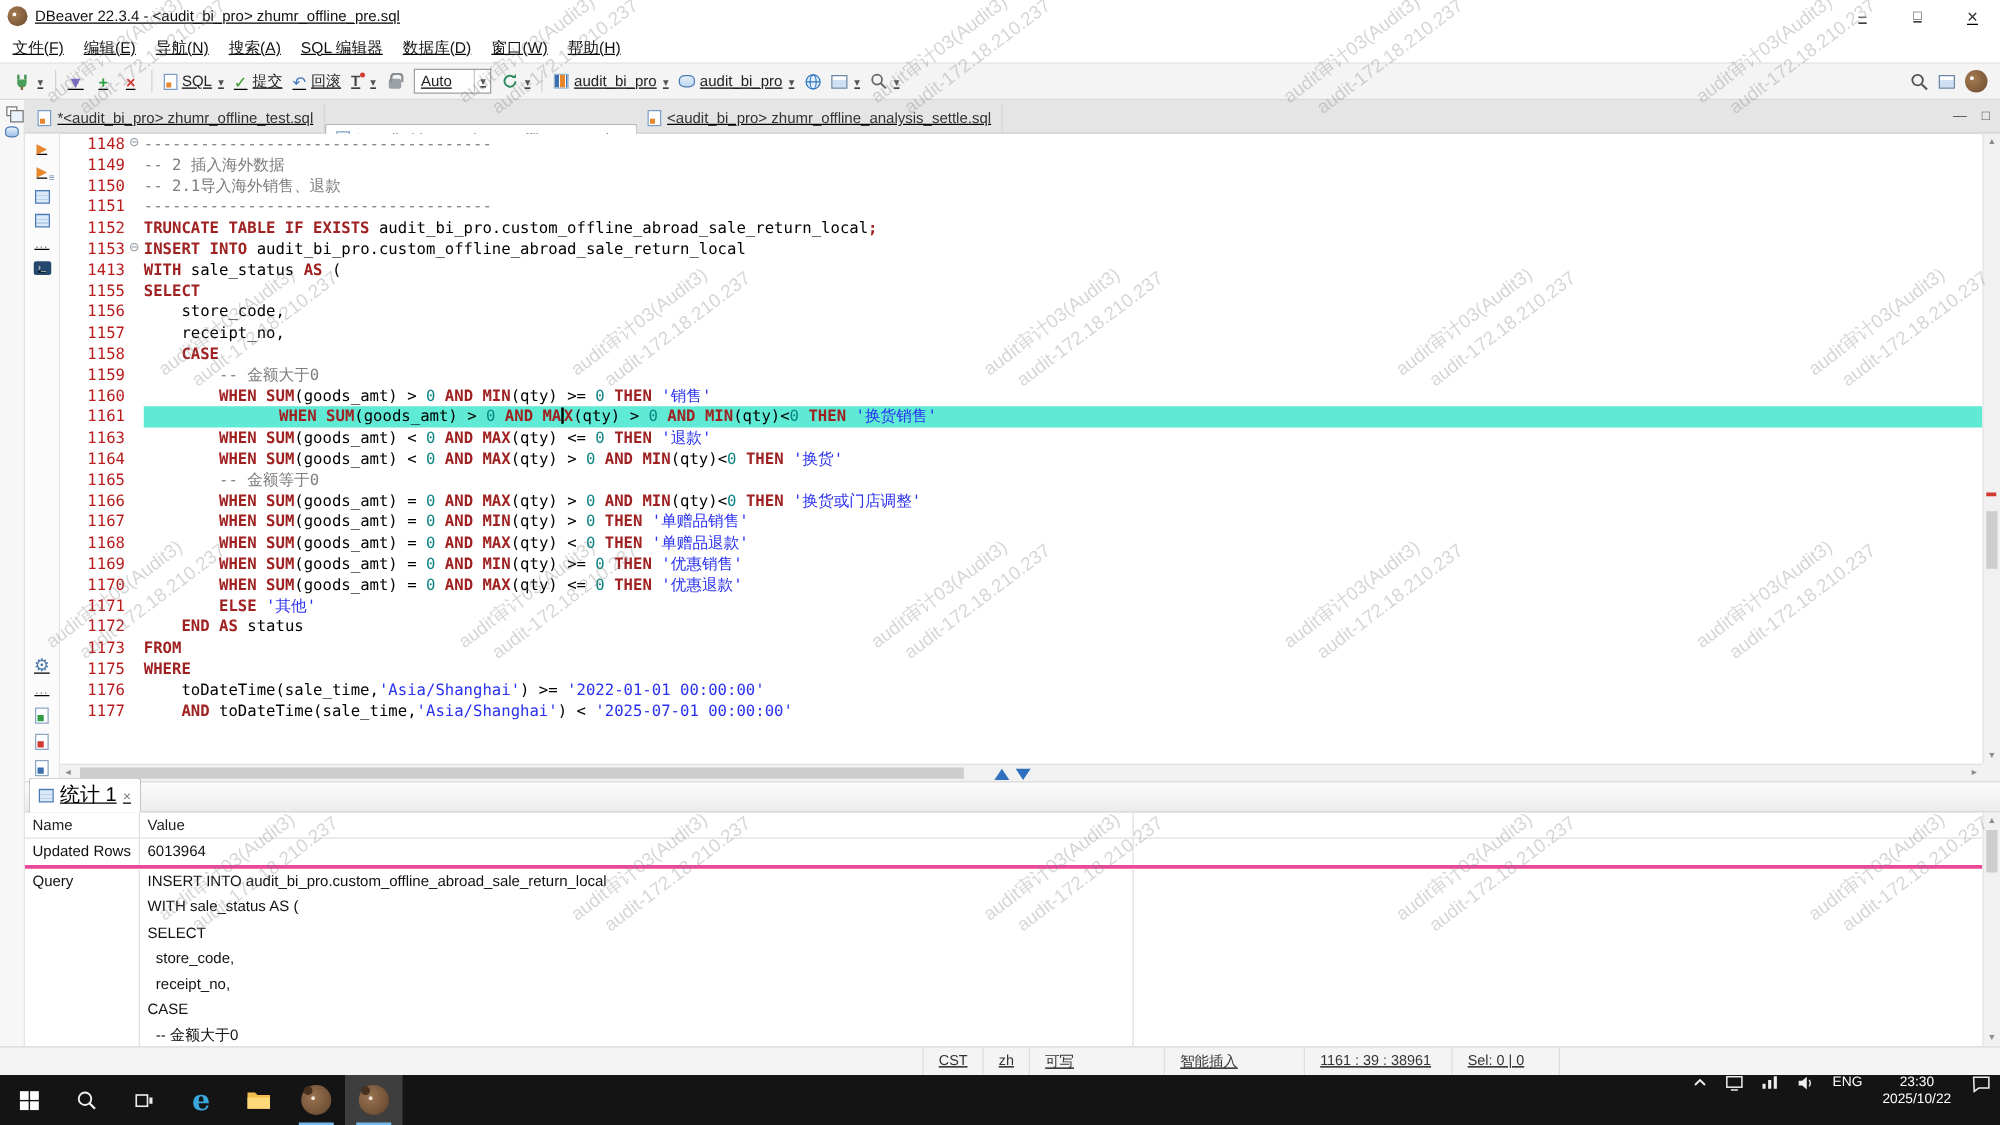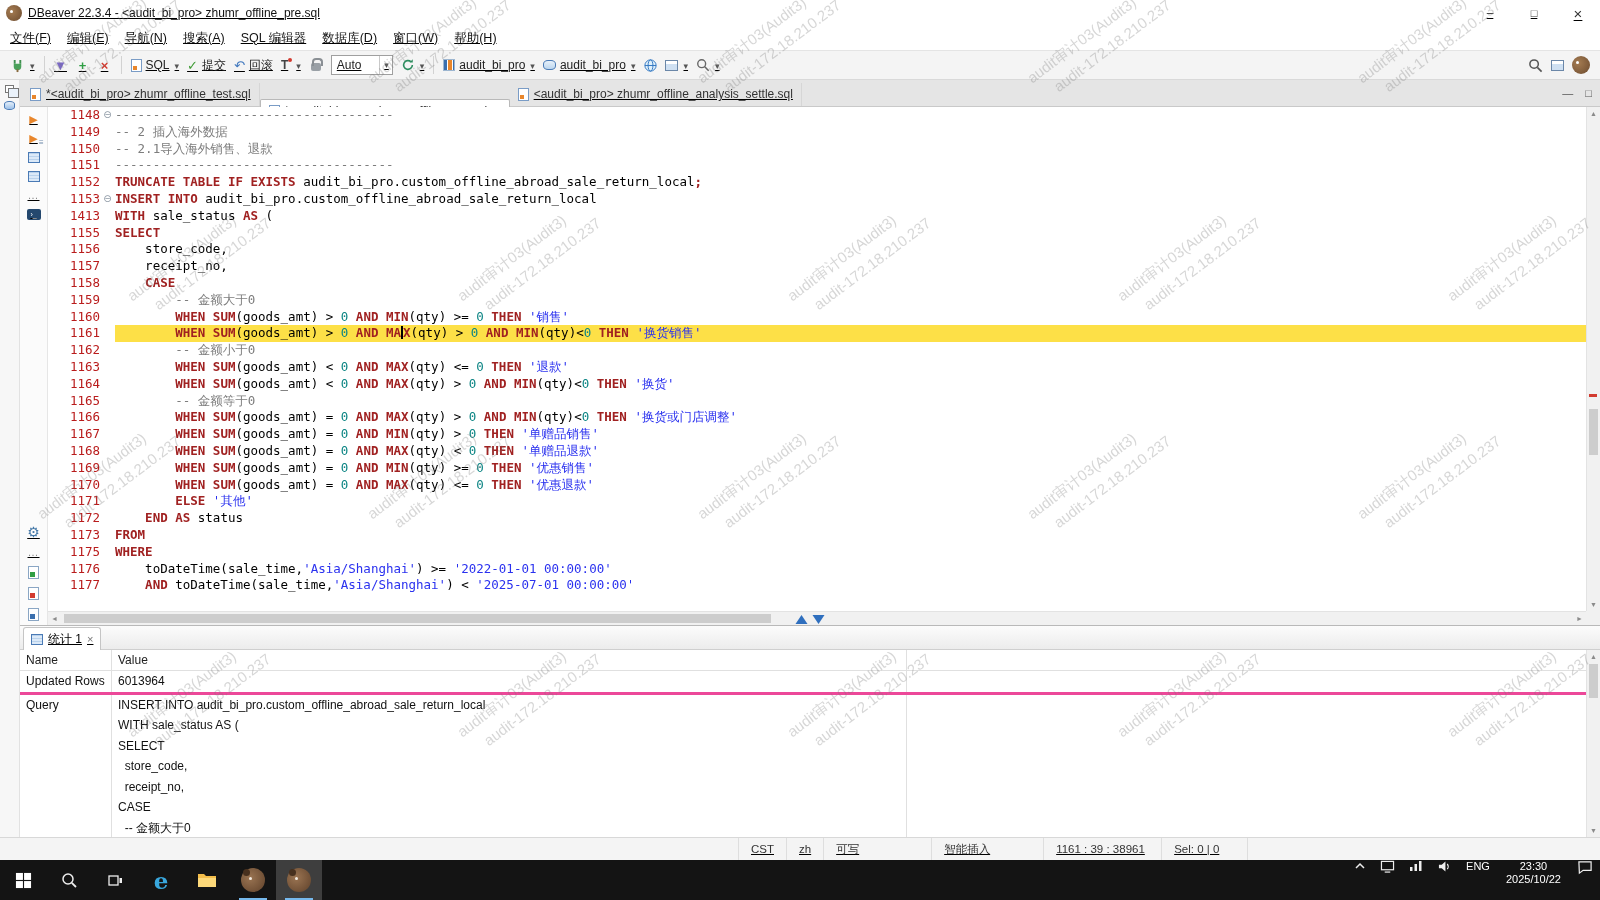--- a/index.html
+++ b/index.html
@@ -76,21 +76,21 @@
   .pg::after{content:"";position:absolute;left:1px;bottom:1px;width:5px;height:5px;background:#2f9e44;}
   .pg.red::after{background:#d23b30;}
   .pg.blue::after{background:#3b6fae;}
 
   .code-wrap{flex:1;position:relative;min-width:0;}
   .code-scroll{position:absolute;left:0;top:0;right:14px;bottom:14px;overflow:hidden;}
   .code-line{display:flex;height:16.8px;line-height:16.8px;font-family:"DejaVu Sans Mono","Liberation Mono",monospace;font-size:12.5px;white-space:pre;}
   .gut{width:52px;text-align:right;color:#b91c1c;flex:none;}
   .fold{width:15px;flex:none;color:#8f9aa6;font-size:10px;text-align:center;font-family:"DejaVu Sans",sans-serif;}
   .code-text{flex:1;color:#000;min-width:0;}
-  .current .code-text{background:#fde047;}
+  .current .code-text{background:#5eead4;padding-left:48px;}
   .tk{color:#a02121;font-weight:bold;}
   .tn{color:#0c8584;}
   .ts{color:#2a31ef;}
   .tc{color:#7d7d7d;}
   .tp{color:#000;}
   .caret{display:inline-block;width:0;border-left:2px solid #000;height:13px;vertical-align:-2px;}
 
   .vscroll{position:absolute;top:0;right:0;bottom:14px;width:14px;background:#f1f1f1;border-left:1px solid #e3e3e3;}
   .vthumb{position:absolute;left:2px;right:2px;top:60%;height:46px;background:#cdcdcd;}
   .vmark{position:absolute;right:3px;top:57%;width:8px;height:3px;background:#d23b30;}
@@ -100,21 +100,21 @@
   .hthumb{position:absolute;left:16px;width:46%;top:2px;bottom:2px;background:#cdcdcd;}
   .harr{position:absolute;top:0;bottom:0;width:13px;display:flex;align-items:center;justify-content:center;color:#8a8a8a;font-size:7px;}
   .harr.left{left:0;} .harr.right{right:0;}
   .corner{position:absolute;right:0;bottom:0;width:14px;height:14px;background:#f1f1f1;}
   .sash{position:absolute;left:50%;bottom:1px;transform:translateX(-50%);display:flex;gap:5px;z-index:6;}
   .tri-up{width:0;height:0;border-left:6px solid transparent;border-right:6px solid transparent;border-bottom:9px solid #2f6fbe;}
   .tri-down{width:0;height:0;border-left:6px solid transparent;border-right:6px solid transparent;border-top:9px solid #2f6fbe;}
 
   
   .bottom-panel{height:212px;border-top:1px solid #b9b9b9;display:flex;flex-direction:column;background:#fff;flex:none;}
-  .bp-tabs{height:24px;background:linear-gradient(#fcfcfc,#ececec);border-bottom:1px solid #cfcfcf;display:flex;padding-left:3px;font-size:12px;flex:none;}
+  .bp-tabs{height:24px;background:linear-gradient(#fcfcfc,#ececec);border-bottom:1px solid #cfcfcf;display:flex;align-items:flex-end;padding-left:3px;font-size:16px;flex:none;}
   .bp-tab{display:flex;align-items:center;gap:5px;background:#fff;border:1px solid #c5c5c5;border-bottom:none;border-radius:3px 3px 0 0;padding:3px 7px;position:relative;top:1px;}
   .bp-close::before{content:"×";color:#777;font-size:11px;}
   .stats{flex:1;position:relative;font-size:12px;overflow:hidden;}
   .stats-inner{position:absolute;left:0;top:0;right:14px;bottom:0;overflow:hidden;}
   .stat-header{display:flex;height:21px;line-height:21px;border-bottom:1px solid #e0e0e0;color:#222;}
   .sh-name{width:92px;padding-left:6px;border-right:1px solid #e0e0e0;}
   .sh-value{width:795px;padding-left:6px;border-right:1px solid #e0e0e0;}
   .stat-row{display:flex;border-bottom:3px solid #ec4899;}
   .stat-name{width:92px;padding-left:6px;border-right:1px solid #e0e0e0;color:#111;line-height:20.5px;}
   .stat-value{width:795px;padding-left:6px;border-right:1px solid #e0e0e0;white-space:pre;color:#111;}
@@ -323,21 +323,20 @@
                 <div class="code-line"><span class="gut">1152</span><span class="fold"></span><span class="code-text"><span class="tk">TRUNCATE TABLE IF EXISTS</span><span class="tp"> audit_bi_pro.custom_offline_abroad_sale_return_local</span><span class="tk">;</span></span></div>
                 <div class="code-line"><span class="gut">1153</span><span class="fold">⊖</span><span class="code-text"><span class="tk">INSERT INTO</span><span class="tp"> audit_bi_pro.custom_offline_abroad_sale_return_local</span></span></div>
                 <div class="code-line"><span class="gut">1413</span><span class="fold"></span><span class="code-text"><span class="tk">WITH</span><span class="tp"> sale_status </span><span class="tk">AS</span><span class="tp"> (</span></span></div>
                 <div class="code-line"><span class="gut">1155</span><span class="fold"></span><span class="code-text"><span class="tk">SELECT</span></span></div>
                 <div class="code-line"><span class="gut">1156</span><span class="fold"></span><span class="code-text"><span class="tp">    store_code,</span></span></div>
                 <div class="code-line"><span class="gut">1157</span><span class="fold"></span><span class="code-text"><span class="tp">    receipt_no,</span></span></div>
                 <div class="code-line"><span class="gut">1158</span><span class="fold"></span><span class="code-text"><span class="tp">    </span><span class="tk">CASE</span></span></div>
                 <div class="code-line"><span class="gut">1159</span><span class="fold"></span><span class="code-text"><span class="tp">        </span><span class="tc">-- 金额大于0</span></span></div>
                 <div class="code-line"><span class="gut">1160</span><span class="fold"></span><span class="code-text"><span class="tp">        </span><span class="tk">WHEN</span><span class="tp"> </span><span class="tk">SUM</span><span class="tp">(goods_amt) &gt; </span><span class="tn">0</span><span class="tp"> </span><span class="tk">AND</span><span class="tp"> </span><span class="tk">MIN</span><span class="tp">(qty) &gt;= </span><span class="tn">0</span><span class="tp"> </span><span class="tk">THEN</span><span class="tp"> </span><span class="ts">'销售'</span></span></div>
                 <div class="code-line current"><span class="gut">1161</span><span class="fold"></span><span class="code-text"><span class="tp">        </span><span class="tk">WHEN</span><span class="tp"> </span><span class="tk">SUM</span><span class="tp">(goods_amt) &gt; </span><span class="tn">0</span><span class="tp"> </span><span class="tk">AND</span><span class="tp"> </span><span class="tk">MA</span><span class="caret"></span><span class="tk">X</span><span class="tp">(qty) &gt; </span><span class="tn">0</span><span class="tp"> </span><span class="tk">AND</span><span class="tp"> </span><span class="tk">MIN</span><span class="tp">(qty)&lt;</span><span class="tn">0</span><span class="tp"> </span><span class="tk">THEN</span><span class="tp"> </span><span class="ts">'换货销售'</span></span></div>
-                <div class="code-line"><span class="gut">1162</span><span class="fold"></span><span class="code-text"><span class="tp">        </span><span class="tc">-- 金额小于0</span></span></div>
                 <div class="code-line"><span class="gut">1163</span><span class="fold"></span><span class="code-text"><span class="tp">        </span><span class="tk">WHEN</span><span class="tp"> </span><span class="tk">SUM</span><span class="tp">(goods_amt) &lt; </span><span class="tn">0</span><span class="tp"> </span><span class="tk">AND</span><span class="tp"> </span><span class="tk">MAX</span><span class="tp">(qty) &lt;= </span><span class="tn">0</span><span class="tp"> </span><span class="tk">THEN</span><span class="tp"> </span><span class="ts">'退款'</span></span></div>
                 <div class="code-line"><span class="gut">1164</span><span class="fold"></span><span class="code-text"><span class="tp">        </span><span class="tk">WHEN</span><span class="tp"> </span><span class="tk">SUM</span><span class="tp">(goods_amt) &lt; </span><span class="tn">0</span><span class="tp"> </span><span class="tk">AND</span><span class="tp"> </span><span class="tk">MAX</span><span class="tp">(qty) &gt; </span><span class="tn">0</span><span class="tp"> </span><span class="tk">AND</span><span class="tp"> </span><span class="tk">MIN</span><span class="tp">(qty)&lt;</span><span class="tn">0</span><span class="tp"> </span><span class="tk">THEN</span><span class="tp"> </span><span class="ts">'换货'</span></span></div>
                 <div class="code-line"><span class="gut">1165</span><span class="fold"></span><span class="code-text"><span class="tp">        </span><span class="tc">-- 金额等于0</span></span></div>
                 <div class="code-line"><span class="gut">1166</span><span class="fold"></span><span class="code-text"><span class="tp">        </span><span class="tk">WHEN</span><span class="tp"> </span><span class="tk">SUM</span><span class="tp">(goods_amt) = </span><span class="tn">0</span><span class="tp"> </span><span class="tk">AND</span><span class="tp"> </span><span class="tk">MAX</span><span class="tp">(qty) &gt; </span><span class="tn">0</span><span class="tp"> </span><span class="tk">AND</span><span class="tp"> </span><span class="tk">MIN</span><span class="tp">(qty)&lt;</span><span class="tn">0</span><span class="tp"> </span><span class="tk">THEN</span><span class="tp"> </span><span class="ts">'换货或门店调整'</span></span></div>
                 <div class="code-line"><span class="gut">1167</span><span class="fold"></span><span class="code-text"><span class="tp">        </span><span class="tk">WHEN</span><span class="tp"> </span><span class="tk">SUM</span><span class="tp">(goods_amt) = </span><span class="tn">0</span><span class="tp"> </span><span class="tk">AND</span><span class="tp"> </span><span class="tk">MIN</span><span class="tp">(qty) &gt; </span><span class="tn">0</span><span class="tp"> </span><span class="tk">THEN</span><span class="tp"> </span><span class="ts">'单赠品销售'</span></span></div>
                 <div class="code-line"><span class="gut">1168</span><span class="fold"></span><span class="code-text"><span class="tp">        </span><span class="tk">WHEN</span><span class="tp"> </span><span class="tk">SUM</span><span class="tp">(goods_amt) = </span><span class="tn">0</span><span class="tp"> </span><span class="tk">AND</span><span class="tp"> </span><span class="tk">MAX</span><span class="tp">(qty) &lt; </span><span class="tn">0</span><span class="tp"> </span><span class="tk">THEN</span><span class="tp"> </span><span class="ts">'单赠品退款'</span></span></div>
                 <div class="code-line"><span class="gut">1169</span><span class="fold"></span><span class="code-text"><span class="tp">        </span><span class="tk">WHEN</span><span class="tp"> </span><span class="tk">SUM</span><span class="tp">(goods_amt) = </span><span class="tn">0</span><span class="tp"> </span><span class="tk">AND</span><span class="tp"> </span><span class="tk">MIN</span><span class="tp">(qty) &gt;= </span><span class="tn">0</span><span class="tp"> </span><span class="tk">THEN</span><span class="tp"> </span><span class="ts">'优惠销售'</span></span></div>
                 <div class="code-line"><span class="gut">1170</span><span class="fold"></span><span class="code-text"><span class="tp">        </span><span class="tk">WHEN</span><span class="tp"> </span><span class="tk">SUM</span><span class="tp">(goods_amt) = </span><span class="tn">0</span><span class="tp"> </span><span class="tk">AND</span><span class="tp"> </span><span class="tk">MAX</span><span class="tp">(qty) &lt;= </span><span class="tn">0</span><span class="tp"> </span><span class="tk">THEN</span><span class="tp"> </span><span class="ts">'优惠退款'</span></span></div>
                 <div class="code-line"><span class="gut">1171</span><span class="fold"></span><span class="code-text"><span class="tp">        </span><span class="tk">ELSE</span><span class="tp"> </span><span class="ts">'其他'</span></span></div>
                 <div class="code-line"><span class="gut">1172</span><span class="fold"></span><span class="code-text"><span class="tp">    </span><span class="tk">END</span><span class="tp"> </span><span class="tk">AS</span><span class="tp"> status</span></span></div>

